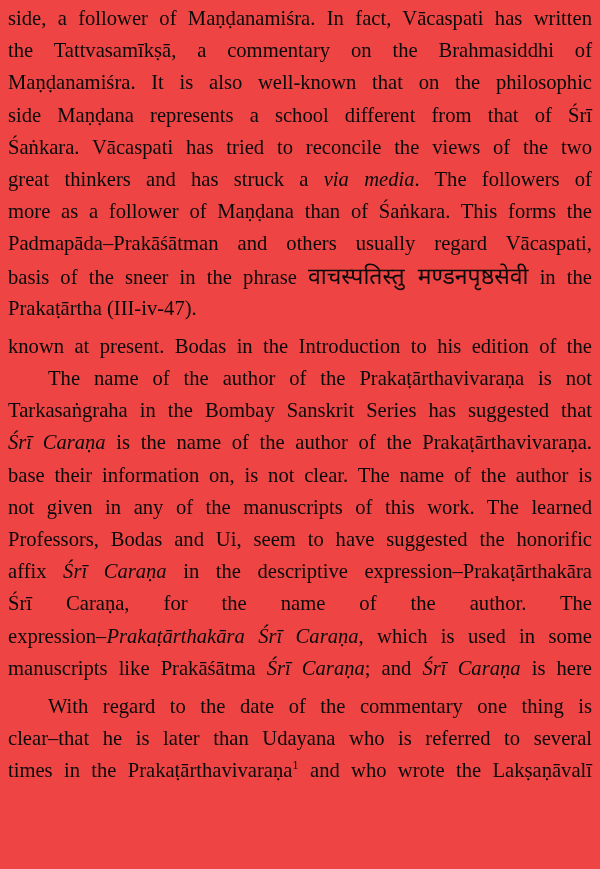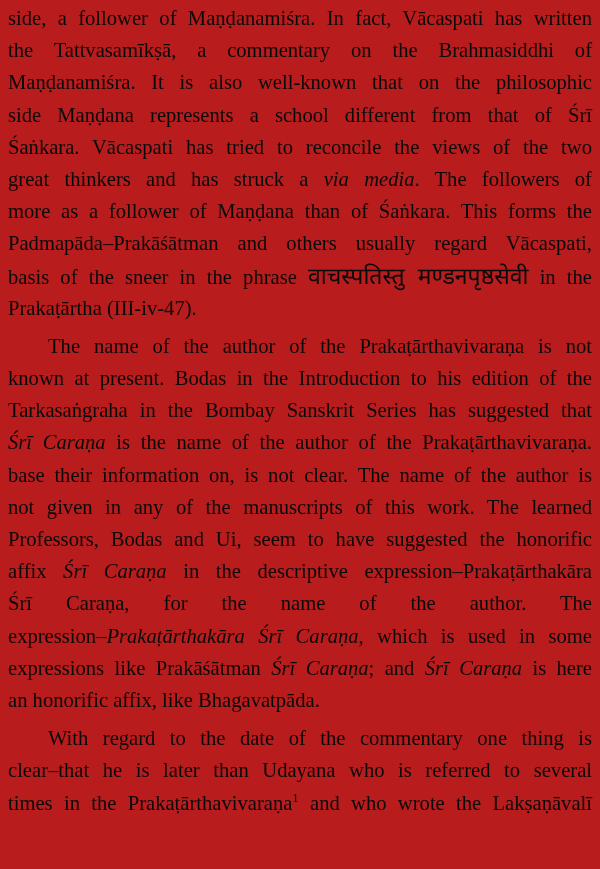--- a/index.html
+++ b/index.html
@@ -14,21 +14,21 @@
     overflow: hidden;
     font-family: "Liberation Serif", "DejaVu Serif", serif;
     color: #0a0a0a;
     -webkit-font-smoothing: antialiased;
   }
 
   #page {
     position: relative;
     width: 600px;
     height: 869px;
-    background: #b91c1c;
+    background: #ef4444;
     padding: 0;
     box-sizing: border-box;
   }
 
   .textblock {
     position: absolute;
     left: 8px;
     top: 0px;
     width: 584px;
   }
@@ -98,32 +98,31 @@
         <span class="ln just"><span>side Maṇḍana represents a school different from that of Śrī</span></span>
         <span class="ln just"><span>Śaṅkara. Vācaspati has tried to reconcile the views of the two</span></span>
         <span class="ln just"><span>great thinkers and has struck a </span><i>via media</i><span>. The followers of</span></span>
         <span class="ln just"><span>more as a follower of Maṇḍana than of Śaṅkara. This forms the</span></span>
         <span class="ln just"><span>Padmapāda–Prakāśātman and others usually regard Vācaspati,</span></span>
         <span class="ln just"><span>basis of the sneer in the phrase </span><span class="deva">वाचस्पतिस्तु मण्डनपृष्ठसेवी</span><span> in the</span></span>
         <span class="ln last"><span>Prakaṭārtha (III-iv-47).</span></span>
       </p>
       <span class="gap"></span>
       <p class="para" id="para-2">
+        <span class="ln just"><span>known at present. Bodas in the Introduction to his edition of the</span></span>
         <span class="ln just first-indent"><span>The name of the author of the Prakaṭārthavivaraṇa is not</span></span>
-        <span class="ln just"><span>known at present. Bodas in the Introduction to his edition of the</span></span>
         <span class="ln just"><span>Tarkasaṅgraha in the Bombay Sanskrit Series has suggested that</span></span>
         <span class="ln just"><i>Śrī Caraṇa</i><span> is the name of the author of the Prakaṭārthavivaraṇa.</span></span>
         <span class="ln just"><span>base their information on, is not clear. The name of the author is</span></span>
         <span class="ln just"><span>not given in any of the manuscripts of this work. The learned</span></span>
         <span class="ln just"><span>Professors, Bodas and Ui, seem to have suggested the honorific</span></span>
         <span class="ln just"><span>affix </span><i>Śrī Caraṇa</i><span> in the descriptive expression–Prakaṭārthakāra</span></span>
         <span class="ln just"><span>Śrī Caraṇa, for the name of the author. The</span></span>
         <span class="ln just"><span>expression–</span><i>Prakaṭārthakāra Śrī Caraṇa</i><span>, which is used in some</span></span>
-        <span class="ln just"><span>expressions like Prakāśātman </span><i>Śrī Caraṇa</i><span>; and </span><i>Śrī Caraṇa</i><span> is here</span></span>
-        <span class="ln last"><span>an honorific affix, like Bhagavatpāda.</span></span>
+        <span class="ln just"><span>manuscripts like Prakāśātma </span><i>Śrī Caraṇa</i><span>; and </span><i>Śrī Caraṇa</i><span> is here</span></span>
       </p>
       <span class="gap"></span>
       <p class="para" id="para-3">
         <span class="ln just first-indent"><span>With regard to the date of the commentary one thing is</span></span>
         <span class="ln just"><span>clear–that he is later than Udayana who is referred to several</span></span>
         <span class="ln just"><span>times in the Prakaṭārthavivaraṇa</span><sup class="fn">1</sup><span> and who wrote the Lakṣaṇāvalī</span></span>
       </p>
     </div>
 </div>
 

